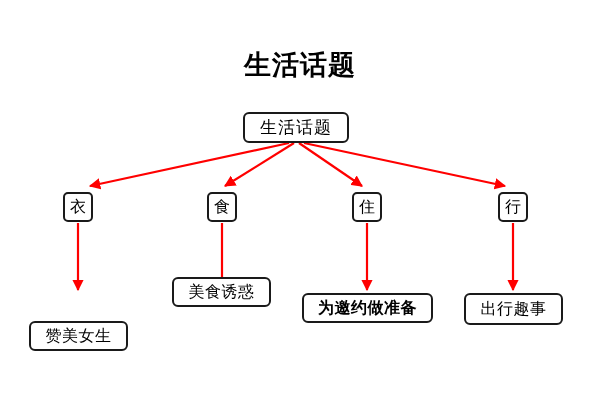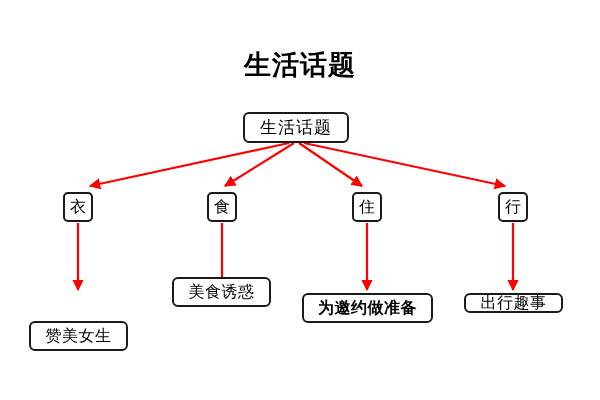--- a/index.html
+++ b/index.html
@@ -95,15 +95,15 @@
   <div class="node node-root" style="left:243px; top:112px; width:106px; height:31px;">生活话题</div>
 
   <div class="node node-branch" style="left:63px; top:192px; width:30px; height:30px;">衣</div>
   <div class="node node-branch" style="left:207px; top:192px; width:30px; height:30px;">食</div>
   <div class="node node-branch" style="left:352px; top:192px; width:30px; height:30px;">住</div>
   <div class="node node-branch" style="left:498px; top:192px; width:30px; height:30px;">行</div>
 
   <div class="node node-leaf" style="left:29px; top:293px; width:99px; height:30px;margin-top:28px;">赞美女生</div>
   <div class="node node-leaf" style="left:172px; top:277px; width:99px; height:30px;">美食诱惑</div>
   <div class="node node-leaf" style="left:302px; top:293px; width:131px; height:30px;font-weight:bold;">为邀约做准备</div>
-  <div class="node node-leaf" style="left:464px; top:293px; width:99px; height:20px;text-align:right;">出行趣事</div>
+  <div class="node node-leaf" style="left:464px; top:293px; width:99px; height:32px;text-align:right;">出行趣事</div>
 
 </div>
 
 </body></html>

